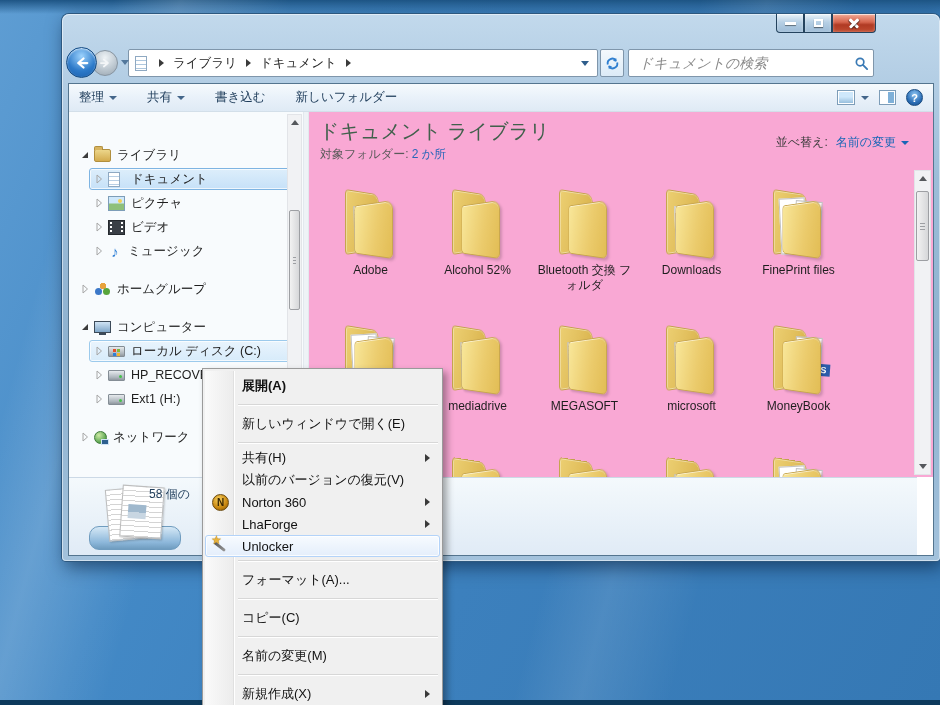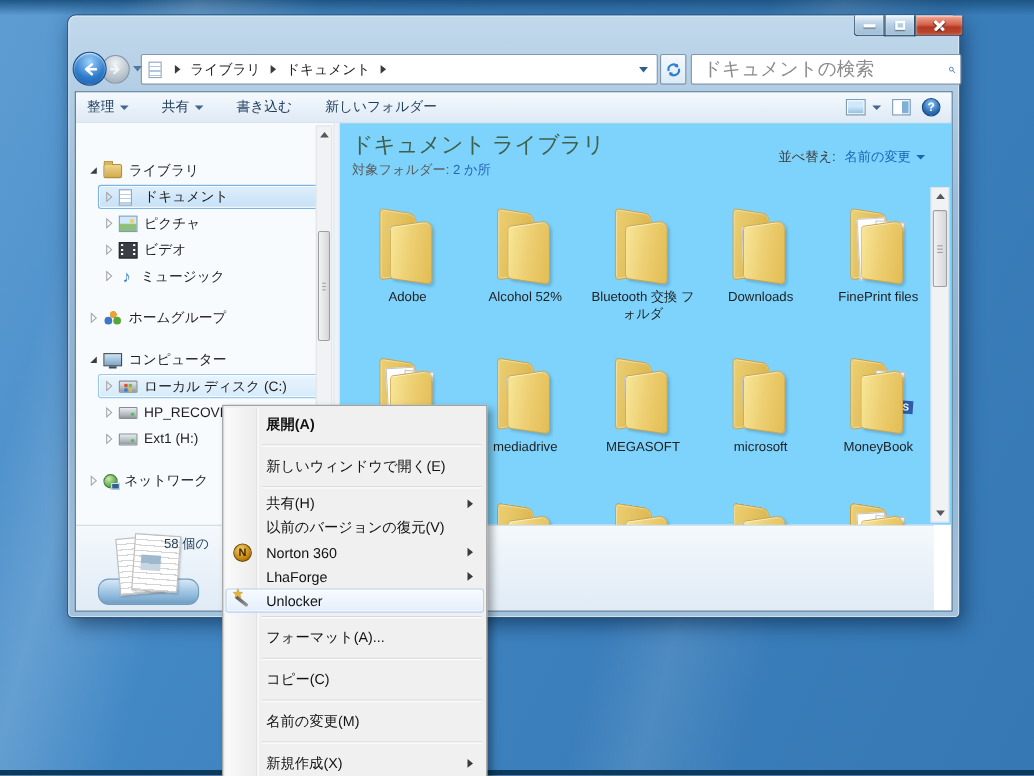--- a/index.html
+++ b/index.html
@@ -5,21 +5,21 @@
   html,body{margin:0;padding:0;background:#2d6ba3;font-family:"Liberation Sans","DejaVu Sans",sans-serif;}
   *{box-sizing:border-box;}
   .stage{position:relative;width:940px;height:705px;overflow:hidden;
     background:linear-gradient(115deg,#5e9dd3 0%,#4389c6 30%,#3c80bd 58%,#3578b4 100%);}
   .stage::before{content:"";position:absolute;inset:0;
     background:linear-gradient(105deg,transparent 10%,rgba(255,255,255,.16) 16%,transparent 26%,transparent 62%,rgba(255,255,255,.10) 68%,transparent 76%),
                linear-gradient(#1e5585 0,rgba(30,85,133,0) 14px);pointer-events:none;}
   .stage::after{content:"";position:absolute;left:0;right:0;bottom:0;height:5px;background:#0d3a5c;}
 
   
-  .window{position:absolute;left:62px;top:14px;width:810px;height:547px;border-radius:7px 7px 4px 4px;
+  .window{position:absolute;left:62px;top:14px;width:878px;height:547px;border-radius:7px 7px 4px 4px;
     background:linear-gradient(#c2d9ec,#9dbdd9 30%,#8db1cf 62%,#a3c2dc);
     box-shadow:0 0 0 1px #2d587f,inset 0 0 0 1px rgba(255,255,255,.5),3px 6px 18px rgba(0,20,45,.55);}
   
   .cb{position:absolute;top:0;height:19px;display:flex;align-items:center;justify-content:center;
     border:1px solid #24435e;border-top:none;box-shadow:inset 0 1px 0 rgba(255,255,255,.6),inset 0 0 3px rgba(255,255,255,.4);}
   .cb-min{left:714px;width:28px;border-radius:0 0 0 4px;background:linear-gradient(#eaf3fa,#b7d0e5 45%,#9cbbd6);}
   .cb-max{left:742px;width:28px;background:linear-gradient(#eaf3fa,#b7d0e5 45%,#9cbbd6);}
   .cb-close{left:770px;width:44px;border-radius:0 0 4px 0;background:linear-gradient(#f4a995,#d6654e 45%,#b03a24 60%,#c04b30);}
   .g-min{width:11px;height:3px;background:#fff;box-shadow:0 1px 1px rgba(0,0,0,.45);}
   .g-max{width:9px;height:8px;border:2px solid #fff;box-shadow:0 1px 1px rgba(0,0,0,.45);}
@@ -36,21 +36,21 @@
     display:flex;align-items:center;justify-content:center;}
   .nav-caret{position:absolute;left:59px;top:46px;width:0;height:0;border-left:4px solid transparent;border-right:4px solid transparent;border-top:5px solid #53789c;z-index:2;}
   .field{position:absolute;top:35px;height:28px;background:#fff;border:1px solid #7f96ab;border-radius:2px;}
   .breadcrumb{left:66px;width:470px;display:flex;align-items:center;padding:0 4px;font-size:12.5px;color:#1e1e1e;}
   .bc-doc{width:12px;height:15px;background:repeating-linear-gradient(#ffffff 0 3px,#aec7de 3px 4px);border:1px solid #8fa9c2;margin:0 4px 0 2px;flex:none;}
   .bc-sep{width:0;height:0;border-top:4px solid transparent;border-bottom:4px solid transparent;border-left:5px solid #3a3a3a;margin:0 8px;flex:none;}
   .bc-item{padding:2px 1px;white-space:nowrap;}
   .bc-caret{margin-left:auto;width:0;height:0;border-left:4px solid transparent;border-right:4px solid transparent;border-top:5px solid #2f5e8c;margin-right:4px;}
   .refresh{left:538px;width:24px;display:flex;align-items:center;justify-content:center;background:linear-gradient(#f4f9fd,#dcebf7);}
   .search{left:566px;width:246px;display:flex;align-items:center;padding:0 4px 0 8px;}
-  .search input{border:none;outline:none;flex:1;font-size:17px;color:#444;font-family:inherit;background:transparent;}
+  .search input{border:none;outline:none;flex:1;font-size:14px;color:#444;font-family:inherit;background:transparent;font-style:italic;}
   .search input::placeholder{color:#8a8a8a;}
 
   
   .client{position:absolute;left:7px;right:7px;top:70px;bottom:6px;background:#fff;box-shadow:0 0 0 1px #54758f;overflow:hidden;}
   .toolbar{position:absolute;left:0;right:0;top:0;height:28px;display:flex;align-items:center;
     background:linear-gradient(#f6fafd,#eaf2fa 45%,#dfeaf5);border-bottom:1px solid #d3dfe9;padding:0 10px;font-size:12.5px;color:#1e3c5a;}
   .tb-item{display:flex;align-items:center;gap:5px;margin-right:30px;cursor:default;white-space:nowrap;}
   .tb-caret{width:0;height:0;border-left:4px solid transparent;border-right:4px solid transparent;border-top:4px solid #44668a;}
   .tb-right{margin-left:auto;display:flex;align-items:center;gap:10px;}
   .ic-views{width:18px;height:15px;border:1px solid #7d9db8;background:linear-gradient(#cfe8fb 45%,#8fb8d8);box-shadow:inset 0 0 0 1px #fff;}
@@ -83,21 +83,21 @@
   .ic-homegroup::after{content:"";position:absolute;left:9px;top:6px;width:7px;height:7px;border-radius:50%;background:#58a53c;}
   .ic-computer{border:1px solid #3c4a58;background:linear-gradient(#cfe3f4,#7fa6c8);height:12px;}
   .ic-computer::after{content:"";position:absolute;left:4px;bottom:-3px;width:7px;height:2px;background:#3c4a58;}
   .ic-disk,.ic-drive{width:17px;height:11px;align-self:center;background:linear-gradient(#e6eaed,#aeb6bd 70%,#8f979e);border:1px solid #848d95;border-radius:1px;}
   .ic-disk::after{content:"";position:absolute;left:4px;top:2px;width:3px;height:3px;background:#e34f2c;box-shadow:4px 0 #7fba3d,0 4px #2f7fd6,4px 4px #f0b52f;}
   .ic-drive::after{content:"";position:absolute;right:2px;bottom:2px;width:3px;height:3px;border-radius:50%;background:#46c24a;}
   .ic-network{width:13px;height:13px;border-radius:50%;background:radial-gradient(circle at 35% 30%,#cdeaa5,#4f9e48 75%);border:1px solid #3f7a3a;}
   .ic-network::after{content:"";position:absolute;right:-3px;bottom:-2px;width:8px;height:6px;background:#2d5f8f;box-shadow:inset 0 0 0 1px #cfe3f4;}
 
   
-  .main{position:absolute;left:240px;right:0;top:28px;bottom:78px;background:#7dd3fc;padding-left:10px;}
+  .main{position:absolute;left:240px;right:0;top:28px;bottom:78px;background:#f9a8d4;padding-left:10px;}
   .page-title{position:absolute;left:10px;top:6px;font-size:20px;color:#41604c;}
   .subtitle{position:absolute;left:11px;top:34px;font-size:12px;color:#5a5a5a;}
   .subtitle b{color:#2a66b8;font-weight:normal;}
   .sortbar{position:absolute;right:24px;top:22px;font-size:12px;color:#3a3a3a;display:flex;align-items:center;gap:8px;}
   .sortbar .val{color:#1a66b6;display:flex;align-items:center;gap:5px;}
   .sort-caret{width:0;height:0;border-left:4px solid transparent;border-right:4px solid transparent;border-top:4px solid #1a66b6;}
   .grid{position:absolute;left:6px;top:58px;right:21px;bottom:0;overflow:hidden;}
   .cell{position:absolute;width:105px;text-align:center;}
   .flabel{margin-top:3px;font-size:12px;color:#1e1e1e;line-height:15px;padding:0 2px;}
   

